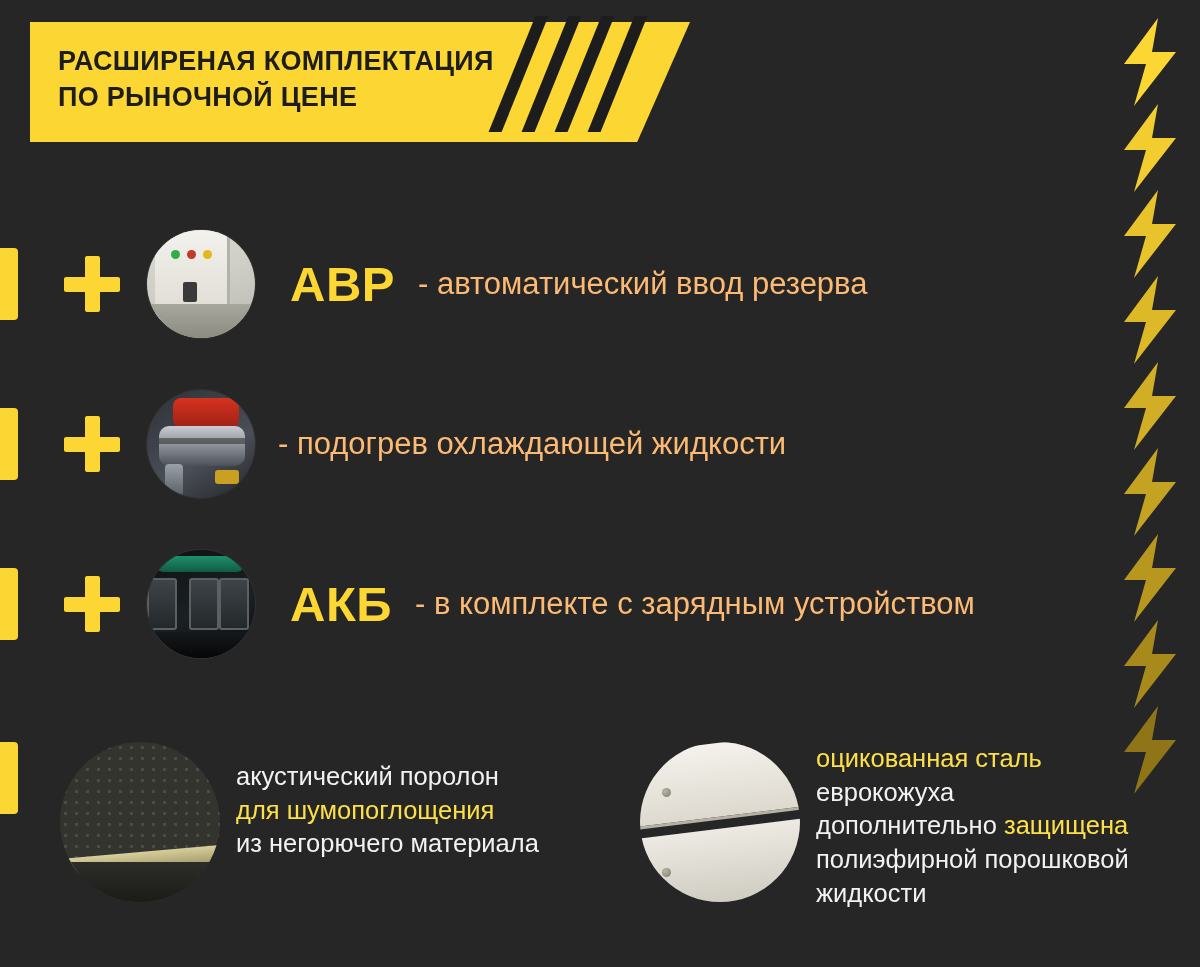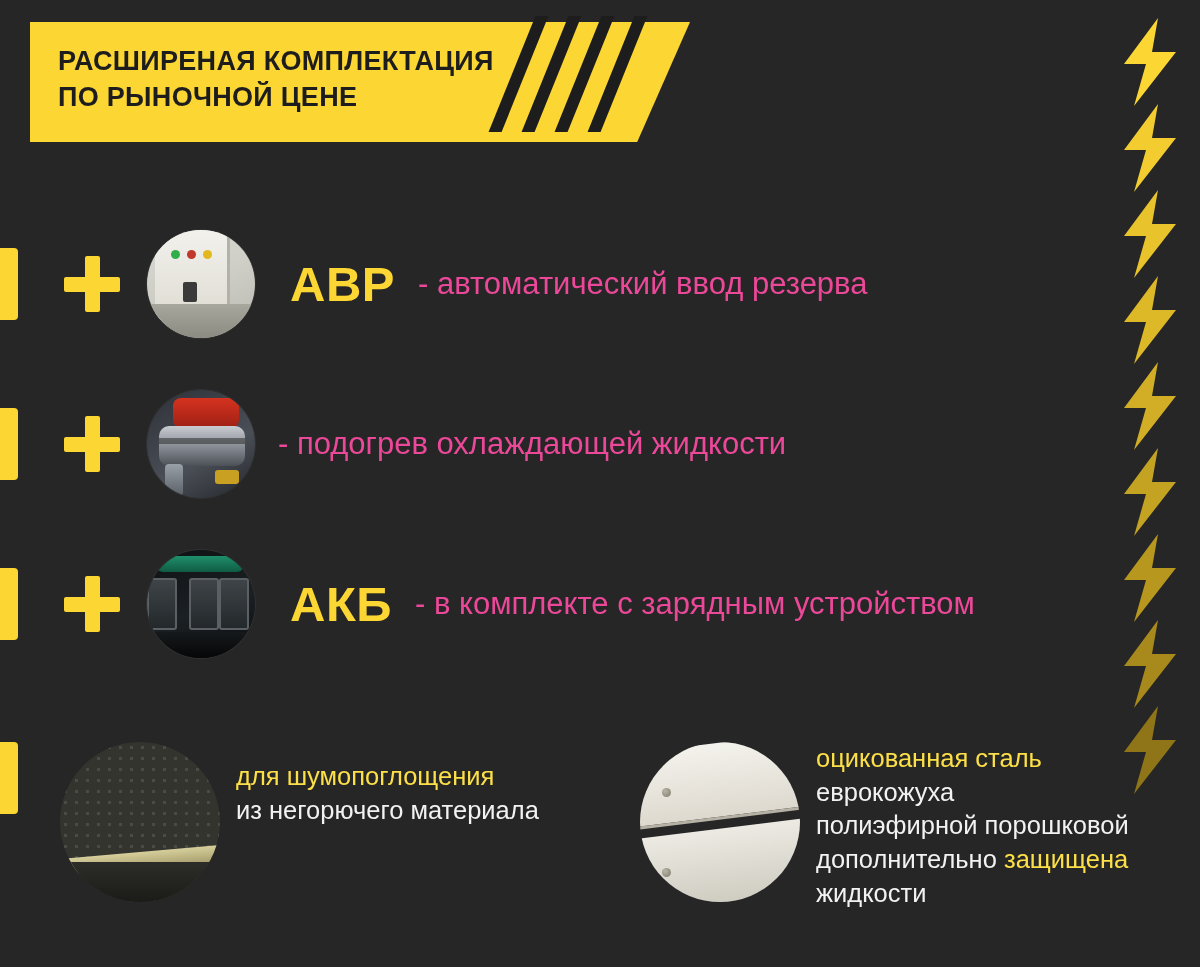--- a/index.html
+++ b/index.html
@@ -126,21 +126,21 @@
   .abbr {
     font-size: 49px;
     font-weight: bold;
     color: #fcd733;
     margin-left: 22px;
     letter-spacing: 0.5px;
     white-space: nowrap;
   }
   .desc {
     font-size: 31px;
-    color: #ec4899;
+    color: #fdba74;
     margin-left: 10px;
     white-space: nowrap;
   }
 
   
   .bottom-block {
     position: absolute;
     display: flex;
     align-items: flex-start;
   }
@@ -380,35 +380,36 @@
 
 <div class="bottom-block" style="left:60px; top:742px; width:560px;">
   <div class="bottom-thumb">
     <div class="inner pic-foam">
       <div class="wall"></div>
       <div class="shelf"></div>
       <div class="under"></div>
     </div>
   </div>
   <div class="bottom-text">
+    <div>акустический поролон</div>
     <div class="hl">для шумопоглощения</div>
     <div>из негорючего материала</div>
   </div>
 </div>
 
 <div class="bottom-block" style="left:640px; top:742px; width:520px;">
   <div class="bottom-thumb">
     <div class="inner pic-steel">
       <div class="arc"></div>
       <div class="panel-top"></div>
       <div class="panel-bot"></div>
       <div class="screw s1"></div>
       <div class="screw s2"></div>
     </div>
   </div>
   <div class="bottom-text" style="margin-top:0">
     <div class="hl">оцикованная сталь</div>
     <div>еврокожуха</div>
+    <div><span>дополнительно </span><span class="hl">защищена</span></div>
     <div>полиэфирной порошковой</div>
-    <div><span>дополнительно </span><span class="hl">защищена</span></div>
     <div>жидкости</div>
   </div>
 </div>
 
 </body></html>

